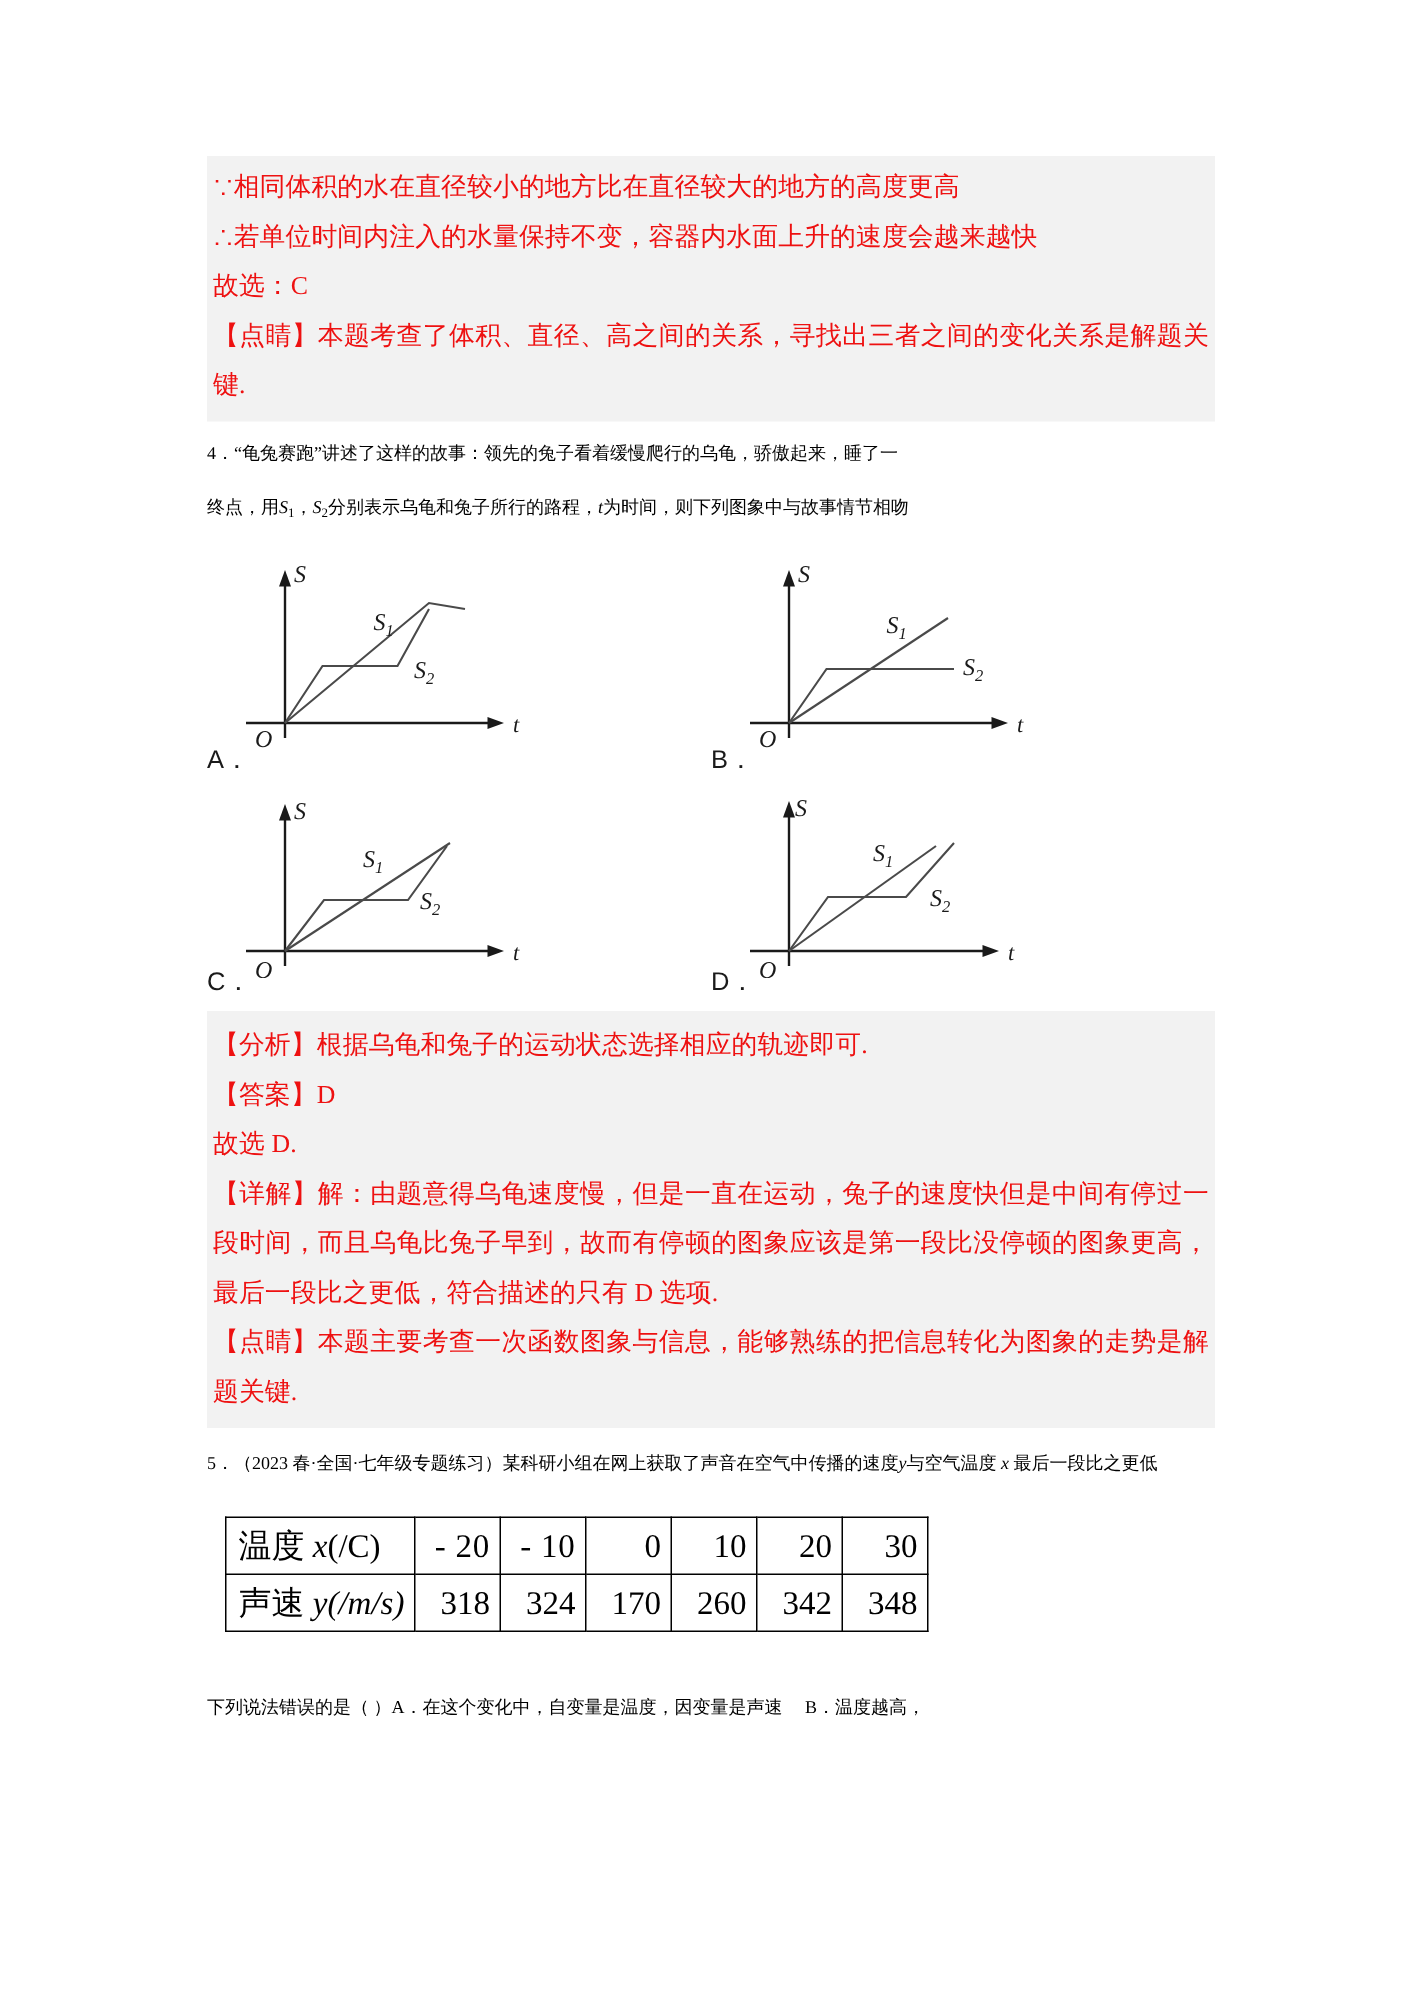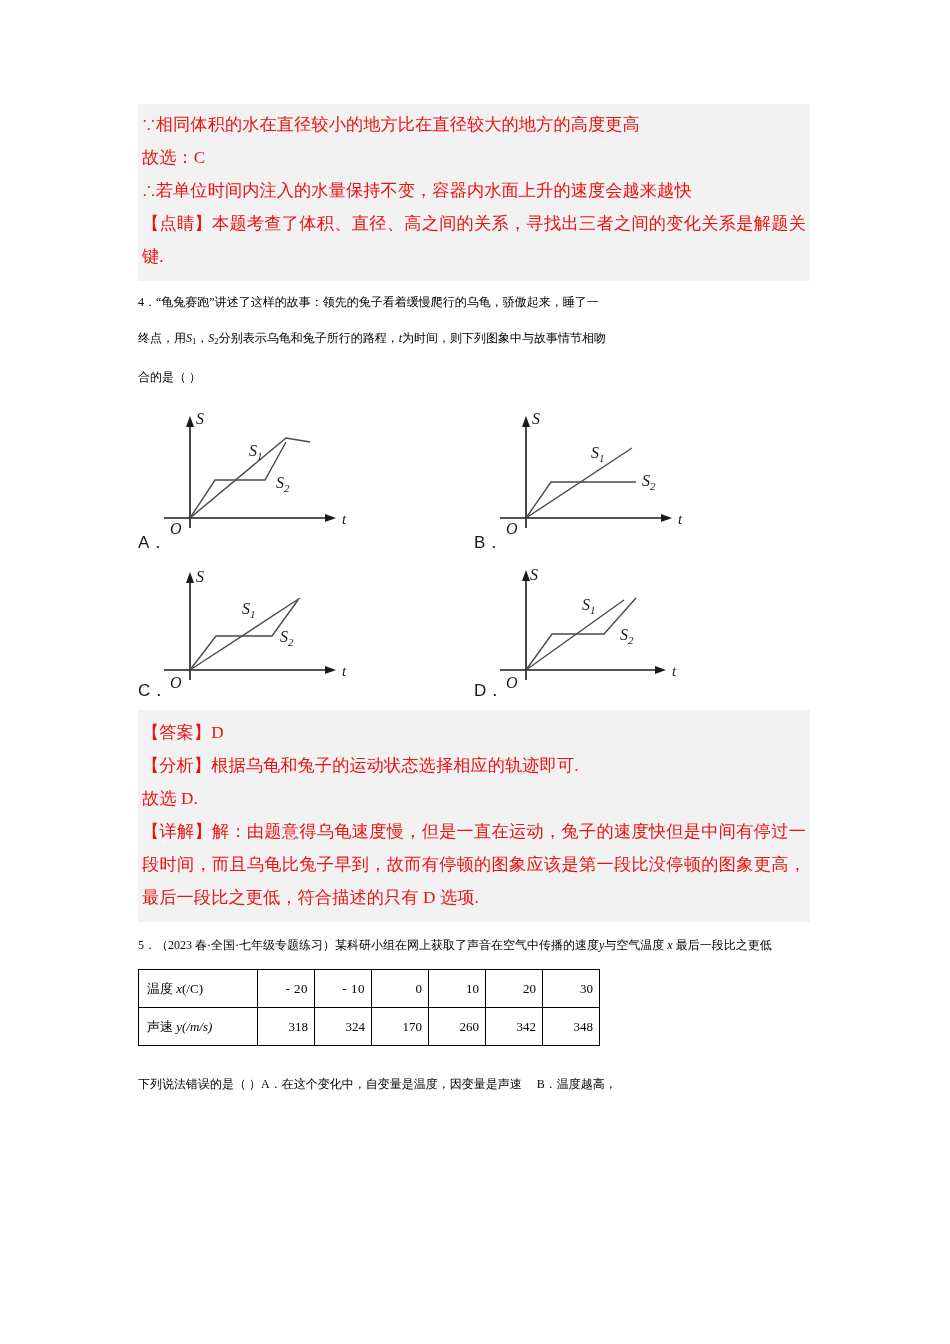--- a/index.html
+++ b/index.html
@@ -83,22 +83,22 @@
   }
   .fig-svg {
     position: absolute;
     left: 22px;
     top: 2px;
   }
 
   
   table.datatable {
     border-collapse: collapse;
-    margin: 0;
-    font-size: 13px;
+    margin: 12px;
+    font-size: 22px;
     font-family: "Liberation Serif", serif;
   }
   table.datatable td {
     border: 1.3px solid #000000;
     height: 37px;
     text-align: center;
     vertical-align: middle;
     padding: 0 6px;
     white-space: nowrap;
   }
@@ -116,33 +116,32 @@
 </head>
 <body>
 
 <div class="page">
   <div class="content">
 
     <div style="height:104px"></div>
 
     <div class="hl-block" style="padding-top:4px;">
       <p class="para red">∵相同体积的水在直径较小的地方比在直径较大的地方的高度更高</p>
+      <p class="para red">∴若单位时间内注入的水量保持不变，容器内水面上升的速度会越来越快</p>
       <p class="para red">故选：C</p>
-      <p class="para red">∴若单位时间内注入的水量保持不变，容器内水面上升的速度会越来越快</p>
       <p class="para red">【点睛】本题考查了体积、直径、高之间的关系，寻找出三者之间的变化关系是解题关键.</p>
     </div>
 
     <div style="padding-top:3px;">
       <p class="para-body">
         <span>4．</span><span>“龟兔赛跑”讲述了这样的故事：领先的兔子看着缓慢爬行的乌龟，骄傲起来，睡了一</span>
       </p>
       <p class="para-body">
         <span>终点，用</span><i class="mi">S</i><span class="sub">1</span>，<i class="mi">S</i><span class="sub">2</span><span>分别表示乌龟和兔子所行的路程，</span><i class="mi">t</i><span>为时间，则下列图象中与故事情节相吻</span>
       </p>
-      <p class="para-body">合的是（    ）</p>
     </div>
 
     <div class="spacer-md"></div>
 
     <div class="fig-grid">
 
       <div class="fig-row">
 
         <div class="fig-cell">
           <span class="fig-label">A．</span>
@@ -224,24 +223,25 @@
             <text x="86" y="52" font-family="Liberation Serif, serif" font-style="italic" font-size="16" fill="#1a1a1a">S<tspan font-size="11" dy="4">1</tspan></text>
             <text x="124" y="82" font-family="Liberation Serif, serif" font-style="italic" font-size="16" fill="#1a1a1a">S<tspan font-size="11" dy="4">2</tspan></text>
           </svg>
         </div>
       </div>
     </div>
 
     <div class="spacer-sm"></div>
 
     <div class="hl-block">
+      <p class="para red">【分析】根据乌龟和兔子的运动状态选择相应的轨迹即可.</p>
       <p class="para red">【答案】D</p>
-      <p class="para red">【分析】根据乌龟和兔子的运动状态选择相应的轨迹即可.</p>
       <p class="para red">故选 D.</p>
       <p class="para red">【详解】解：由题意得乌龟速度慢，但是一直在运动，兔子的速度快但是中间有停过一段时间，而且乌龟比兔子早到，故而有停顿的图象应该是第一段比没停顿的图象更高，最后一段比之更低，符合描述的只有 D 选项.</p>
+      <p class="para red">【点睛】本题主要考查一次函数图象与信息，能够熟练的把信息转化为图象的走势是解题关键.</p>
     </div>
 
     <div style="padding-top:5px;">
       <p class="para-body">
         <span>5．</span><span>（2023 春·全国·七年级专题练习）</span><span>某科研小组在网上获取了声音在空气中传播的速度</span><i class="mi">y</i><span>与空气温度</span> <i class="mi">x</i> <span>最后一段比之更低</span>
       </p>
 
       <div class="spacer-sm"></div>
 
       <table class="datatable">

